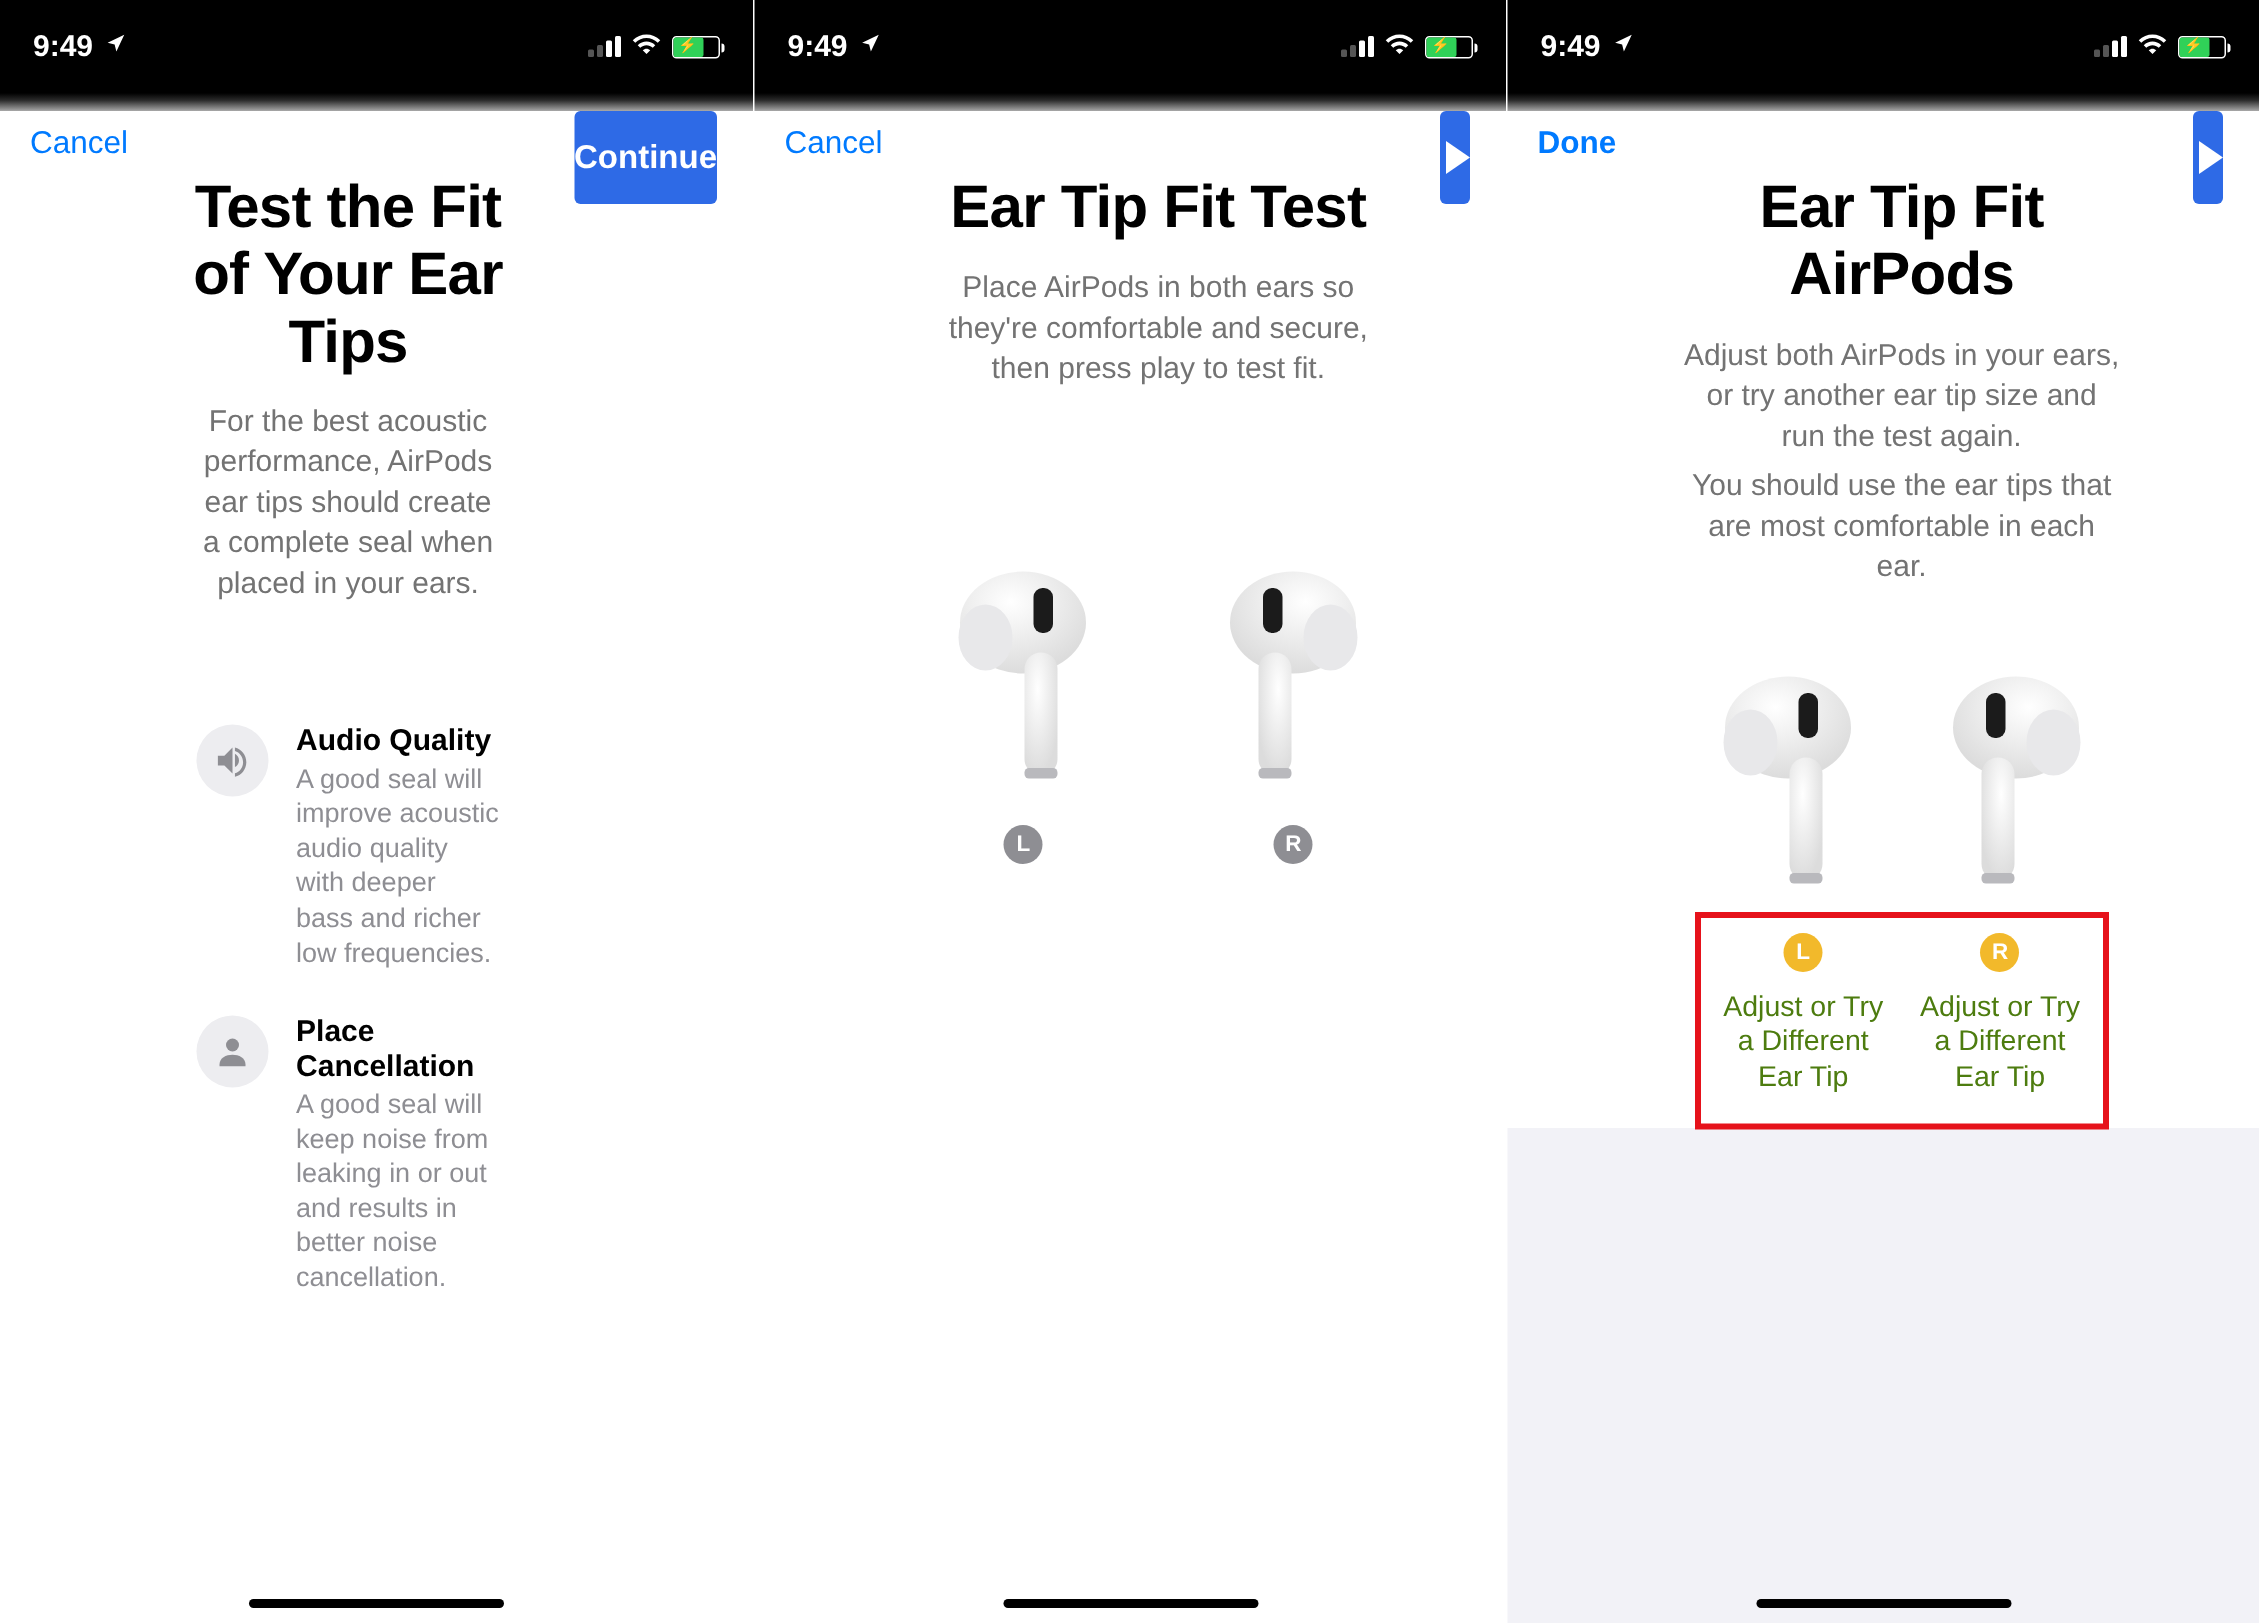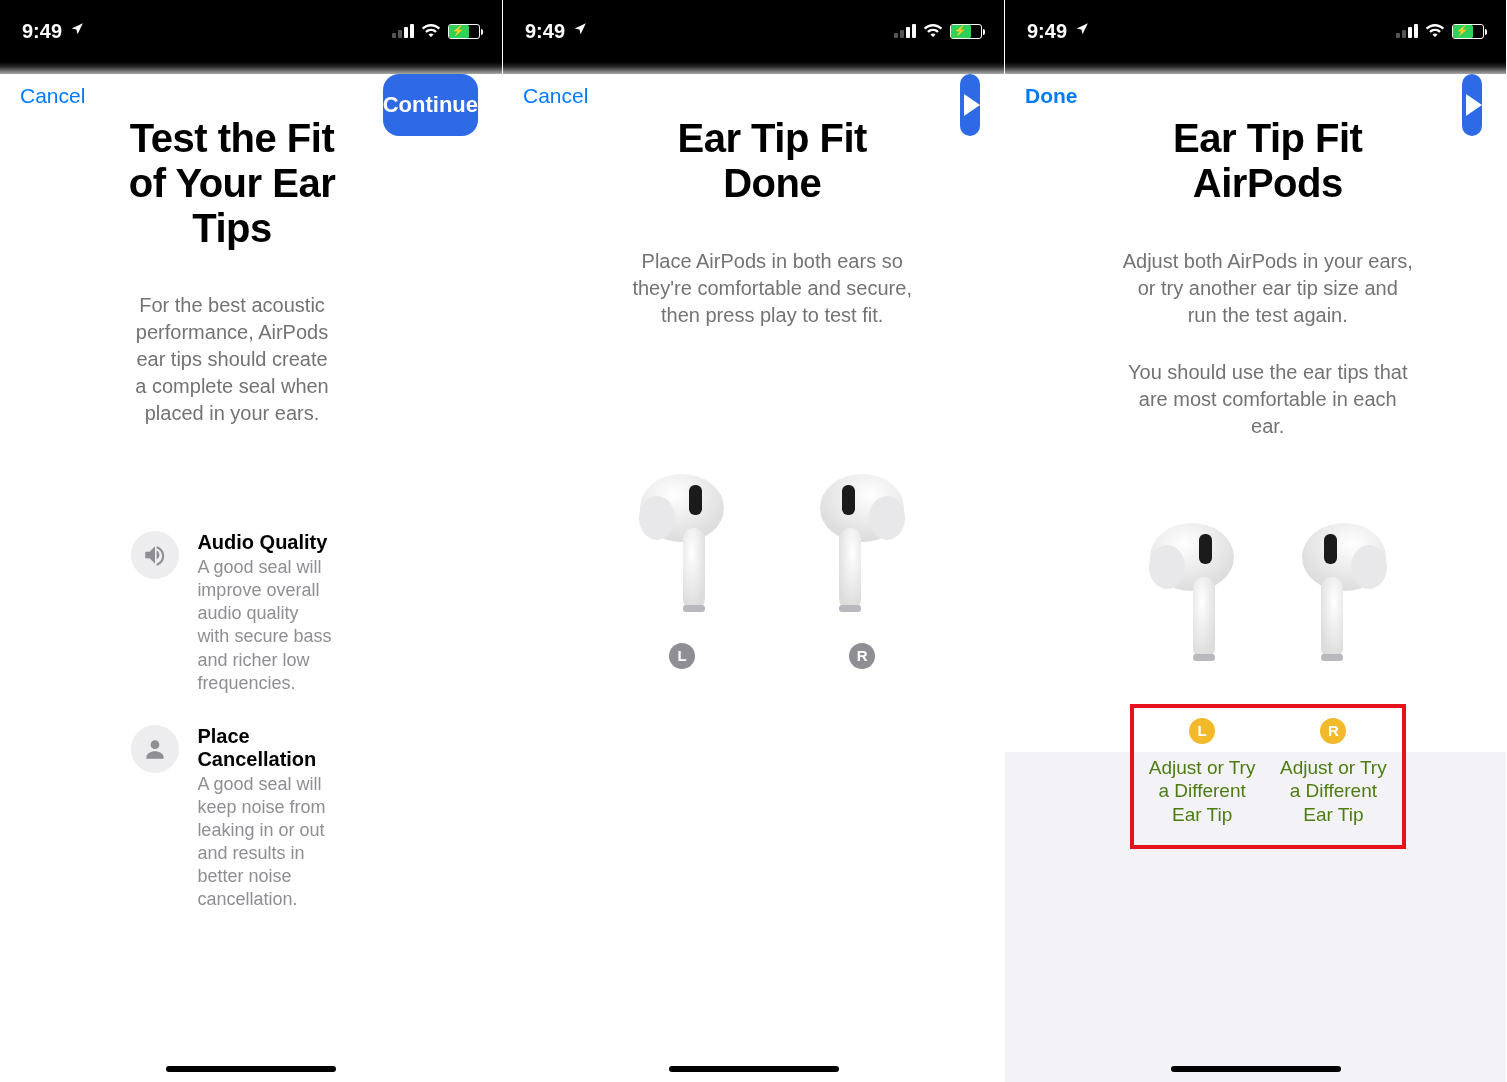--- a/index.html
+++ b/index.html
@@ -70,21 +70,21 @@
     position:absolute; left:0; right:0; bottom:0; height:330px;
     background:#f2f2f7; z-index:0;
   }
   .nav {
     height:44px; display:flex; align-items:center; justify-content:space-between;
     padding:0 20px;
   }
   .nav-btn { color:#007aff; font-size:21px; background:none; border:none; cursor:pointer; }
   .nav-btn.bold { font-weight:600; }
 
-  .content { flex:1; padding: 42px 18px 0 18px; display:flex; flex-direction:column; z-index:1;gap:24px;}
+  .content { flex:1; padding: 42px 18px 0 18px; display:flex; flex-direction:column; z-index:1;}
   .title {
     font-size: 40px; font-weight: 700; text-align:center; letter-spacing:-0.5px;
     line-height:1.12; margin-bottom: 18px;
   }
   .subtitle {
     font-size: 20px; text-align:center; line-height:1.35; color:#737373;
     padding: 0 6px;
   }
   .subtitle + .subtitle { margin-top: 6px; }
 
@@ -127,21 +127,21 @@
   .result-text{
     color:#4d7c0f; font-size:19px; line-height:1.25; margin-top:12px;
     padding:0 2px;
   }
 
   
   .bottom {
     padding: 0 24px 64px 24px; z-index:1;
   }
   .primary-btn{
-    width:100%; height:62px; border:none; border-radius:16px;
+    width:100%; height:62px; border:none; border-radius:4px;
     background:#2e6ae6; color:#fff; font-size:22px; font-weight:600;
     display:flex;align-items:center;justify-content:center; cursor:pointer;
   }
   .play-tri{
     width:0;height:0;border-left:16px solid #fff;
     border-top:11px solid transparent; border-bottom:11px solid transparent;
     margin-left:4px;
   }
   .home-ind{
     position:absolute; bottom:10px; left:50%; transform:translateX(-50%);
@@ -191,21 +191,21 @@
       <p class="subtitle">For the best acoustic performance, AirPods ear tips should create a complete seal when placed in your ears.</p>
       <div class="features">
         <div class="feature">
           <div class="feat-icon">
             <svg width="26" height="26" viewBox="0 0 24 24" fill="#8e8e93">
                 <path d="M3 9v6h4l5 5V4L7 9H3zm13 3c0-1.8-1-3.3-2.5-4.1v8.1C15 15.3 16 13.8 16 12zm-2.5-8v2.1c2.9.9 5 3.6 5 6.9s-2.1 6-5 6.9V22c4-1 7-4.6 7-9s-3-8-7-9z"></path>
               </svg>
           </div>
           <div>
             <div class="feat-title">Audio Quality</div>
-            <div class="feat-desc">A good seal will improve overall audio quality with secure bass and richer low frequencies.</div>
+            <div class="feat-desc">A good seal will improve acoustic audio quality with deeper bass and richer low frequencies.</div>
           </div>
         </div>
         <div class="feature">
           <div class="feat-icon">
             <svg width="26" height="26" viewBox="0 0 24 24" fill="#8e8e93">
                 <circle cx="12" cy="8" r="4"></circle>
                 <path d="M4 20c0-4 4-6 8-6s8 2 8 6v1H4v-1z"></path>
               </svg>
           </div>
           <div>
@@ -251,21 +251,21 @@
         </span>
     </div>
   </div>
   <div class="sheet-gap"></div>
   <div class="sheet">
     <div class="nav">
       <button class="nav-btn">Cancel</button>
       <span></span>
     </div>
     <div class="content">
-      <h1 class="title">Ear Tip Fit Done</h1>
+      <h1 class="title">Ear Tip Fit Test</h1>
       <p class="subtitle">Place AirPods in both ears so they're comfortable and secure, then press play to test fit.</p>
       <div class="pods-wrap">
         <div class="pod-col">
           <svg class="pod-svg" viewBox="0 0 110 150">
             <defs>
               <radialGradient id="gL" cx="40%" cy="30%" r="70%">
                   <stop offset="0%" stop-color="#ffffff"></stop>
                   <stop offset="100%" stop-color="#dcdcdc"></stop>
                 </radialGradient>
             </defs>

